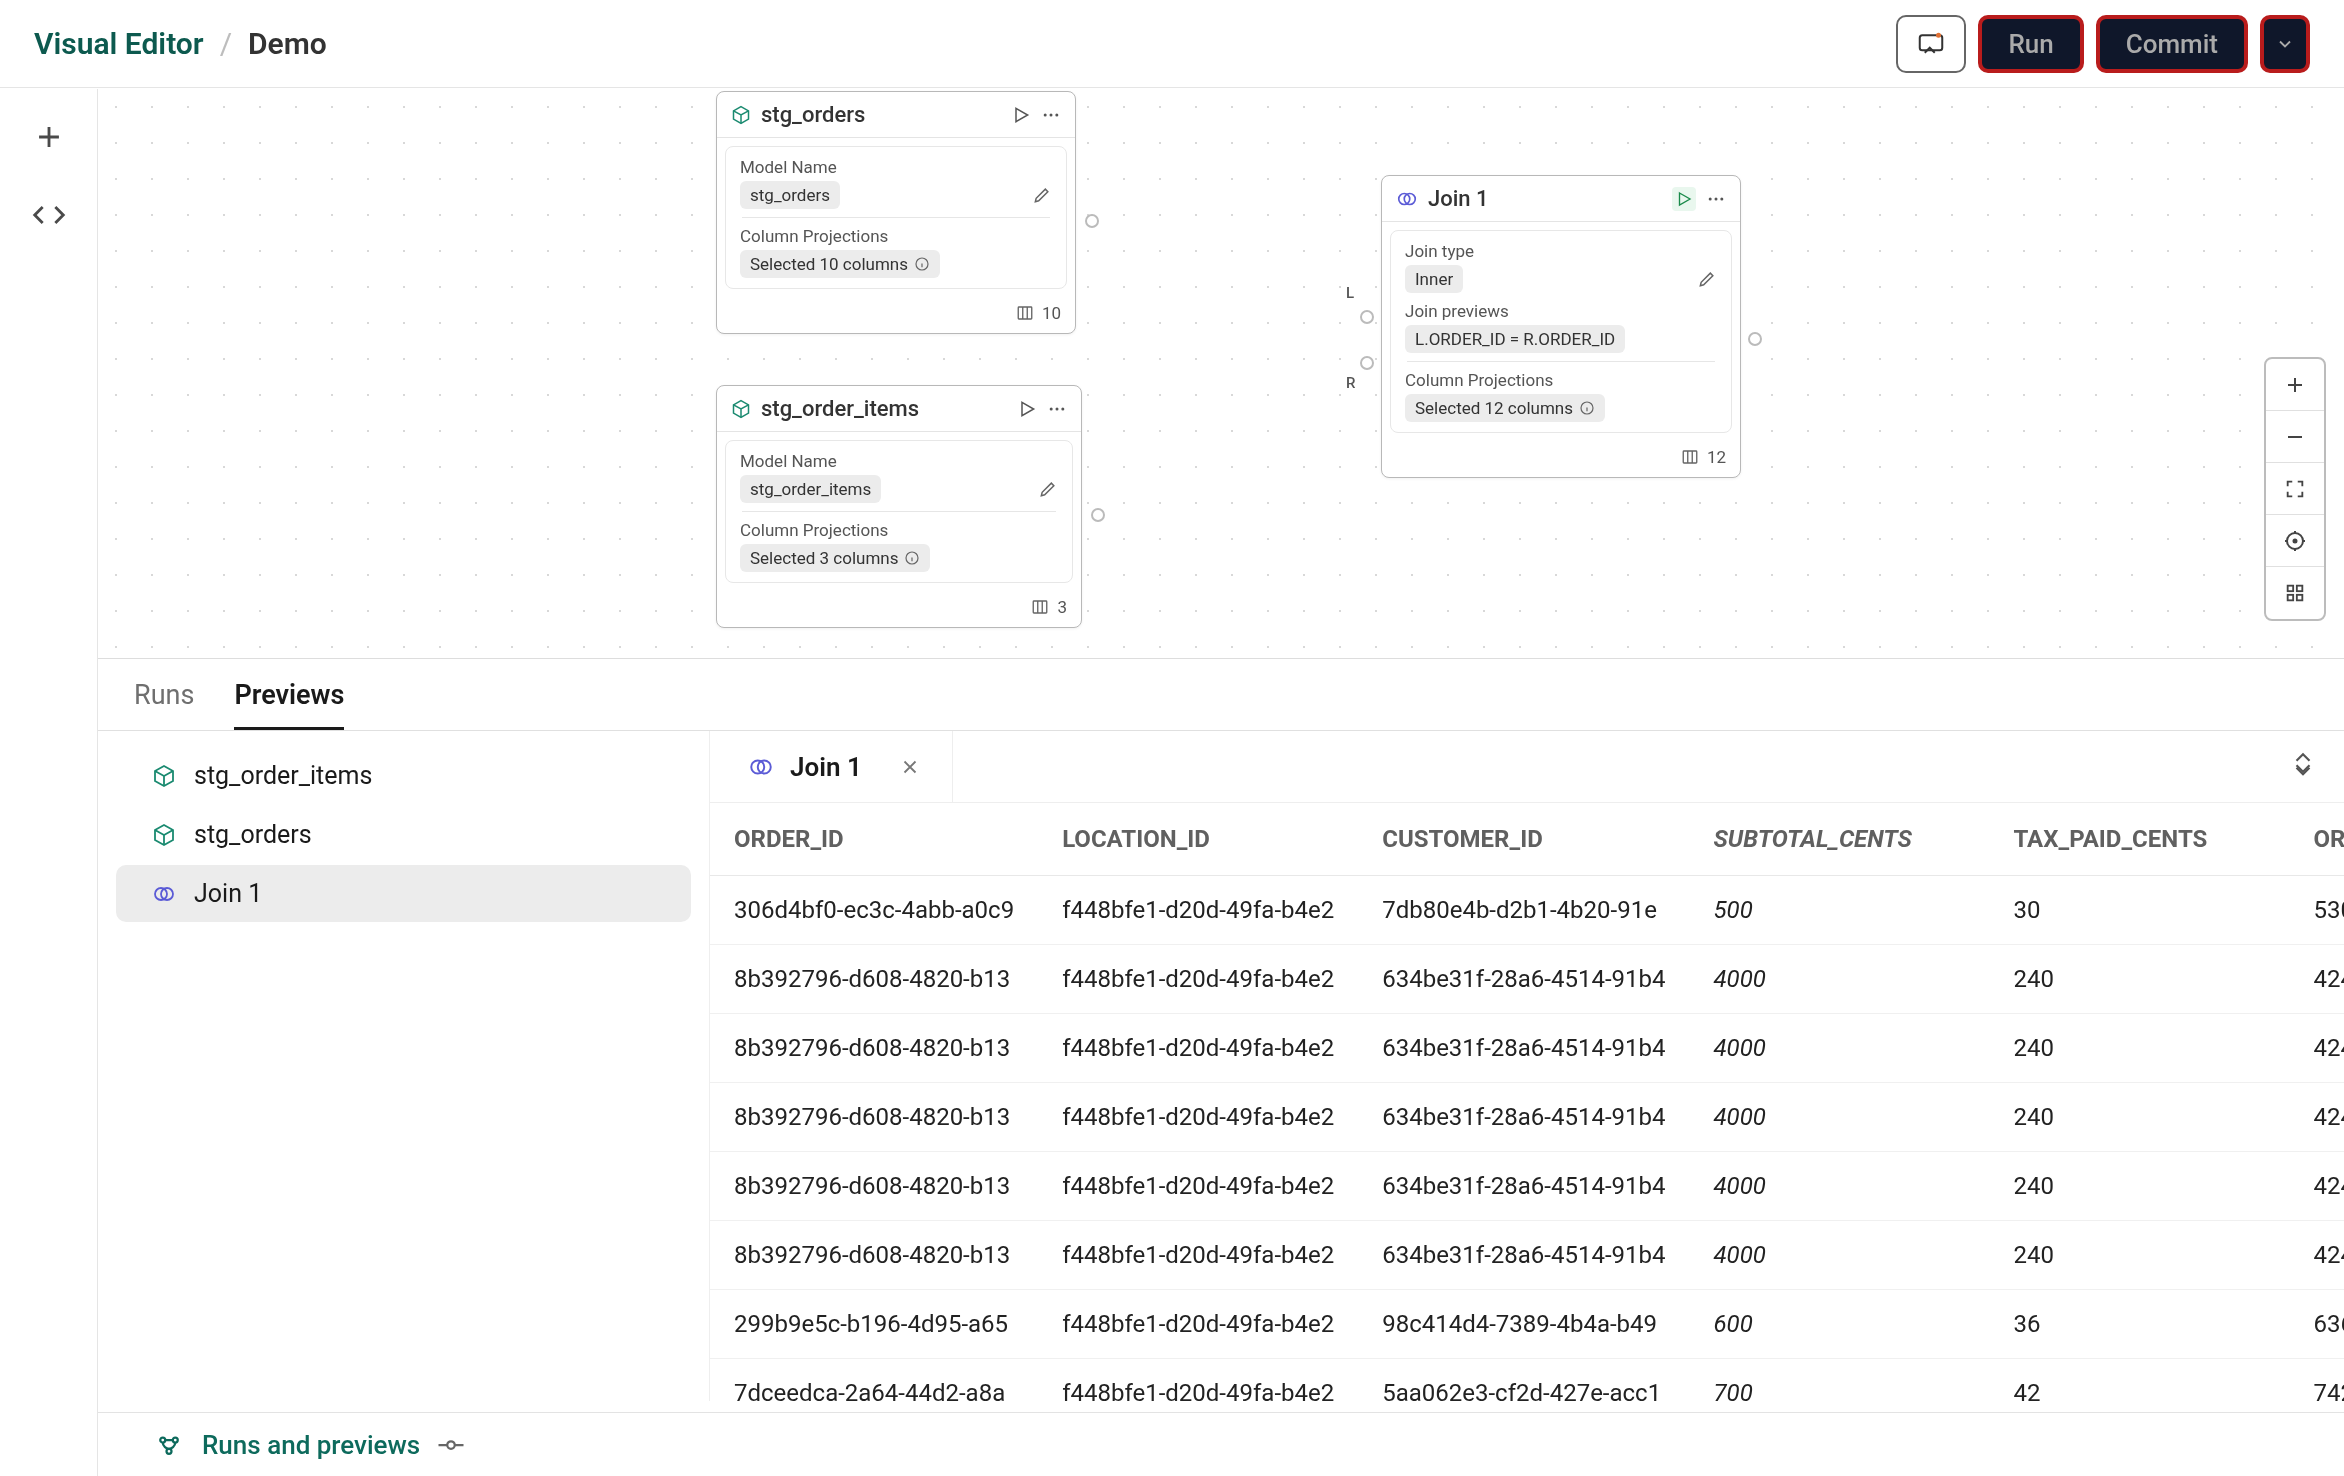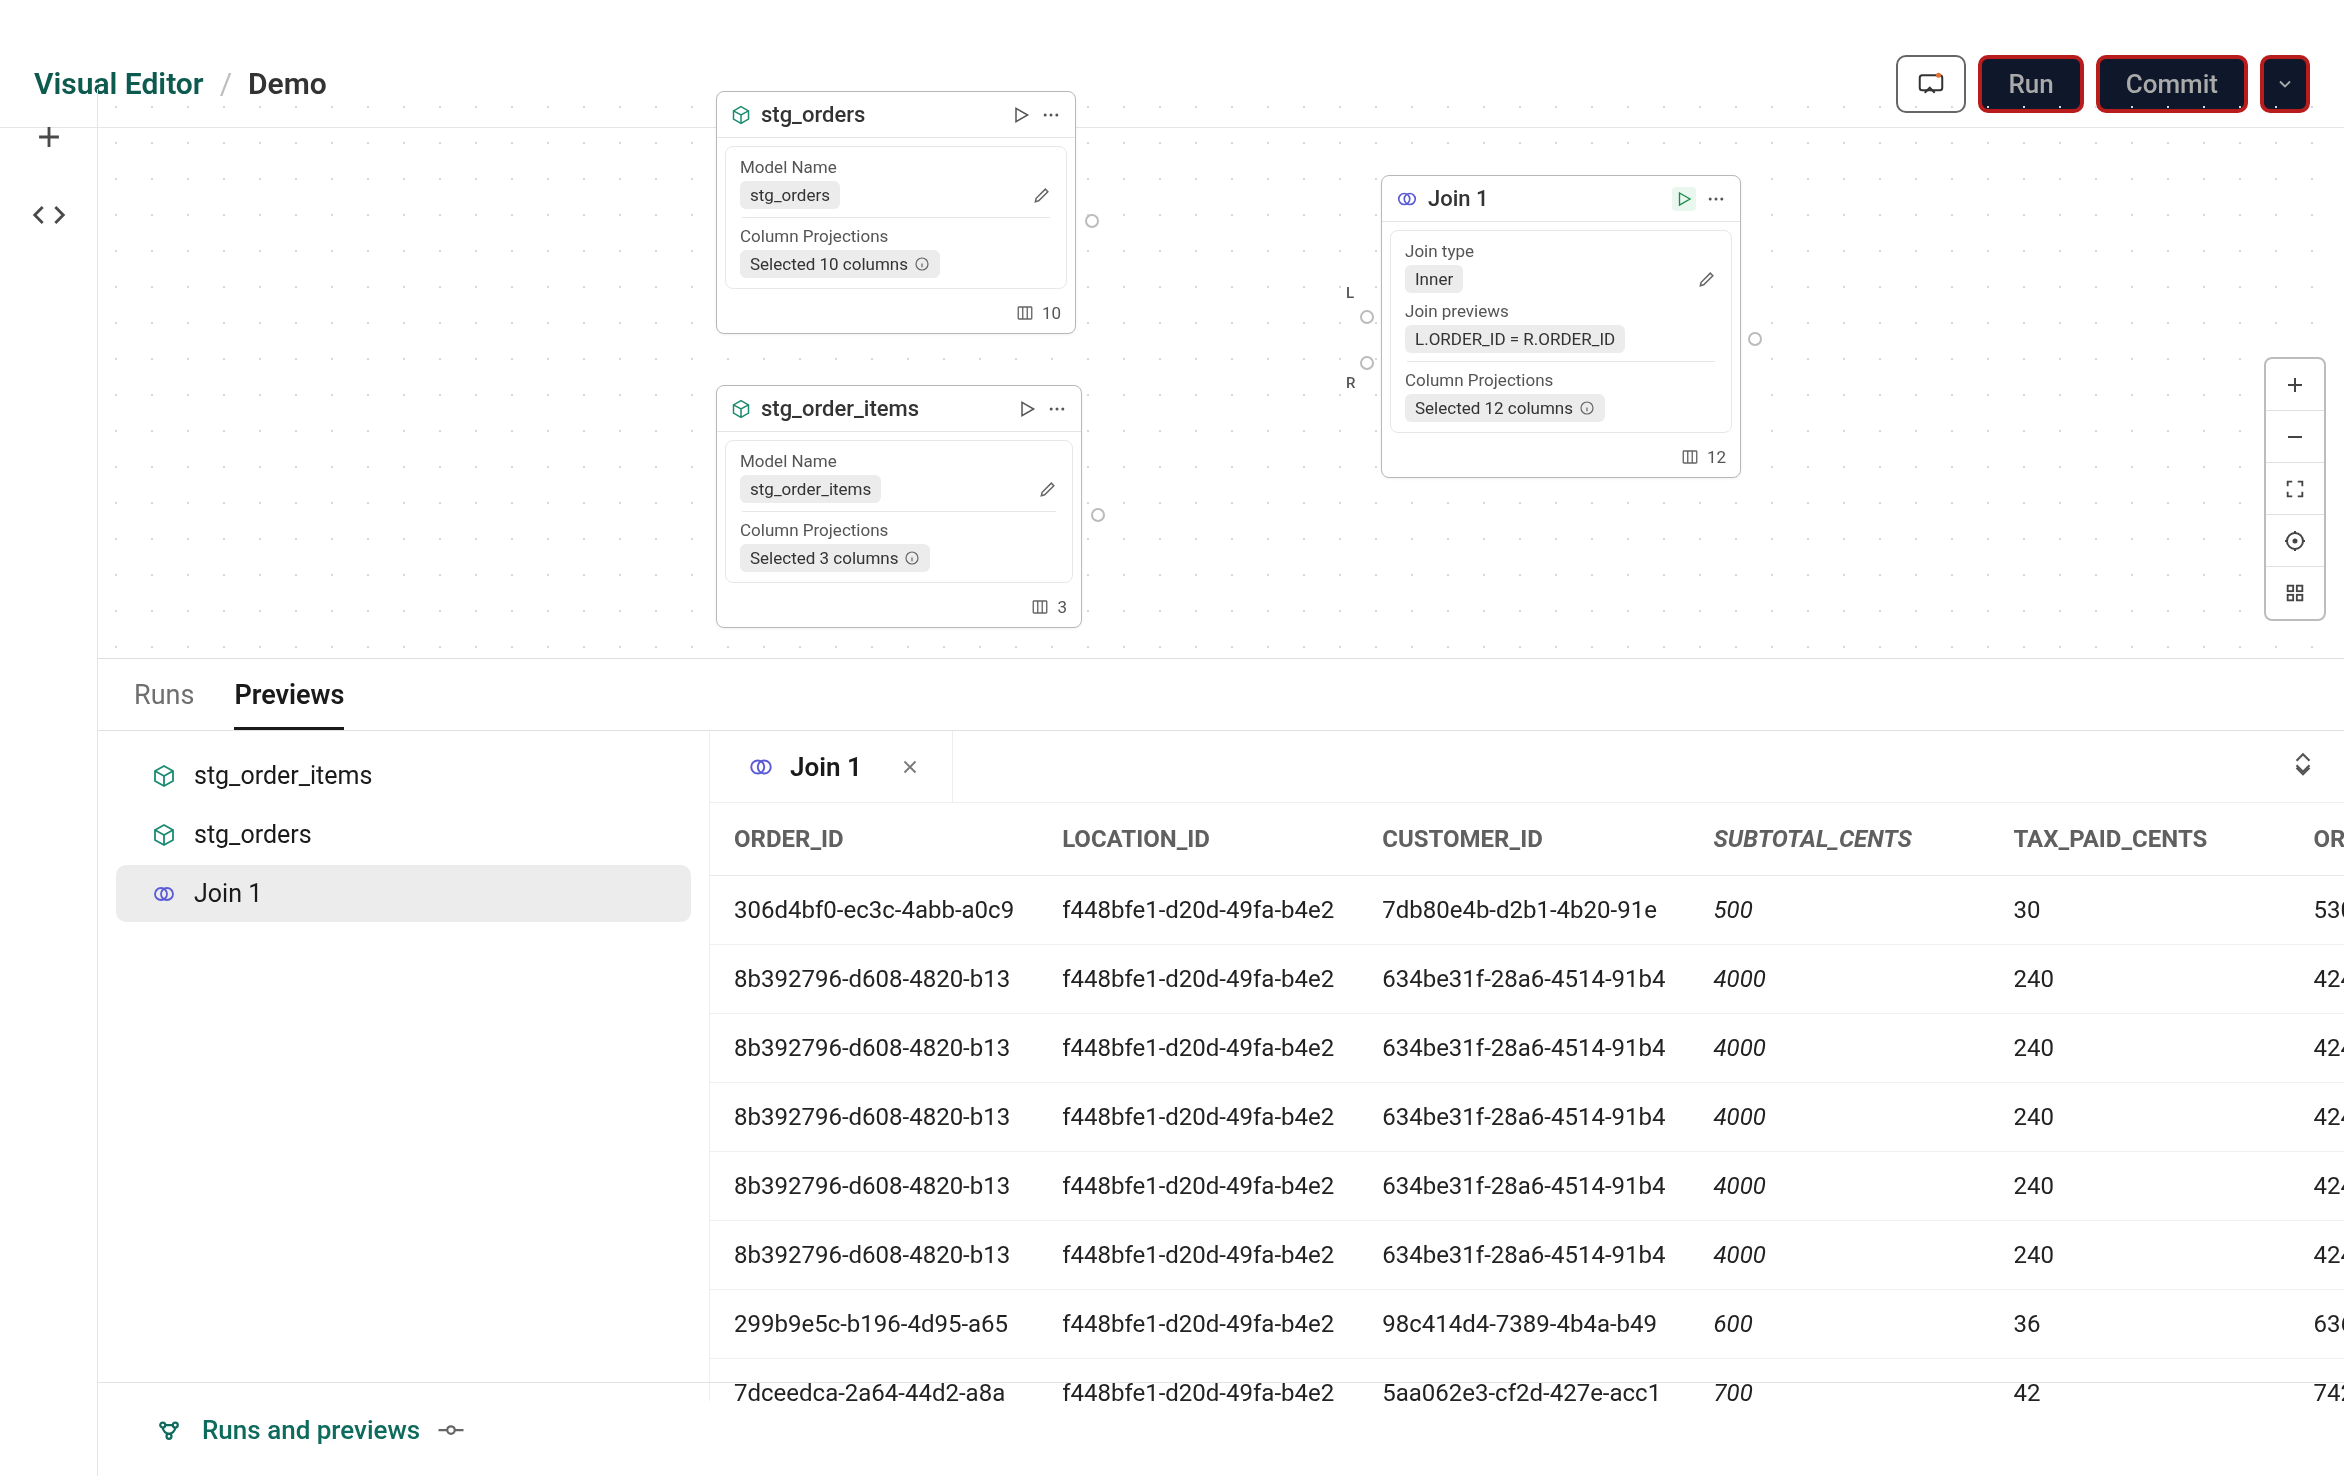--- a/index.html
+++ b/index.html
@@ -15,21 +15,20 @@
   }
 
   
   .topbar {
     height: 88px;
     display: flex;
     align-items: center;
     justify-content: space-between;
     padding: 0 34px;
     border-bottom: 1px solid #e5e5e5;
-    margin-top: 40px;
   }
   .breadcrumb {
     display: flex;
     align-items: center;
     gap: 16px;
     font-size: 30px;
     font-weight: 600;
   }
   .breadcrumb .app { color: #0d5a4f; }
   .breadcrumb .slash { color: #bdbdbd; font-weight: 400; }
@@ -148,21 +147,21 @@
   .grid td { padding:20px 24px; border-bottom:1px solid #f0f0f0; white-space:nowrap; color:#222;}
   .grid th:nth-child(1), .grid td:nth-child(1) { min-width:300px; }
   .grid th:nth-child(2), .grid td:nth-child(2) { min-width:300px; }
   .grid th:nth-child(3), .grid td:nth-child(3) { min-width:300px; }
   .grid th:nth-child(4), .grid td:nth-child(4) { min-width:300px;font-style:italic; }
   .grid th:nth-child(5), .grid td:nth-child(5) { min-width:300px; }
   .grid th:nth-child(6), .grid td:nth-child(6) { min-width:140px; }
 
   
   .footer {
-    position:absolute; left:98px; right:0; bottom:0; height:94px;
+    position:absolute; left:98px; right:0; bottom:0; height:64px;
     border-top:1px solid #e3e3e3; display:flex; align-items:center; padding:0 56px; gap:16px;
   }
   .footer .fitem { display:flex; align-items:center; gap:18px; color:#0d6a5c; font-size:26px; font-weight:500;}
   .footer .commit-ico { color:#666;}
 
   
   svg { display:block; }
 </style>
 </head>
 <body>

